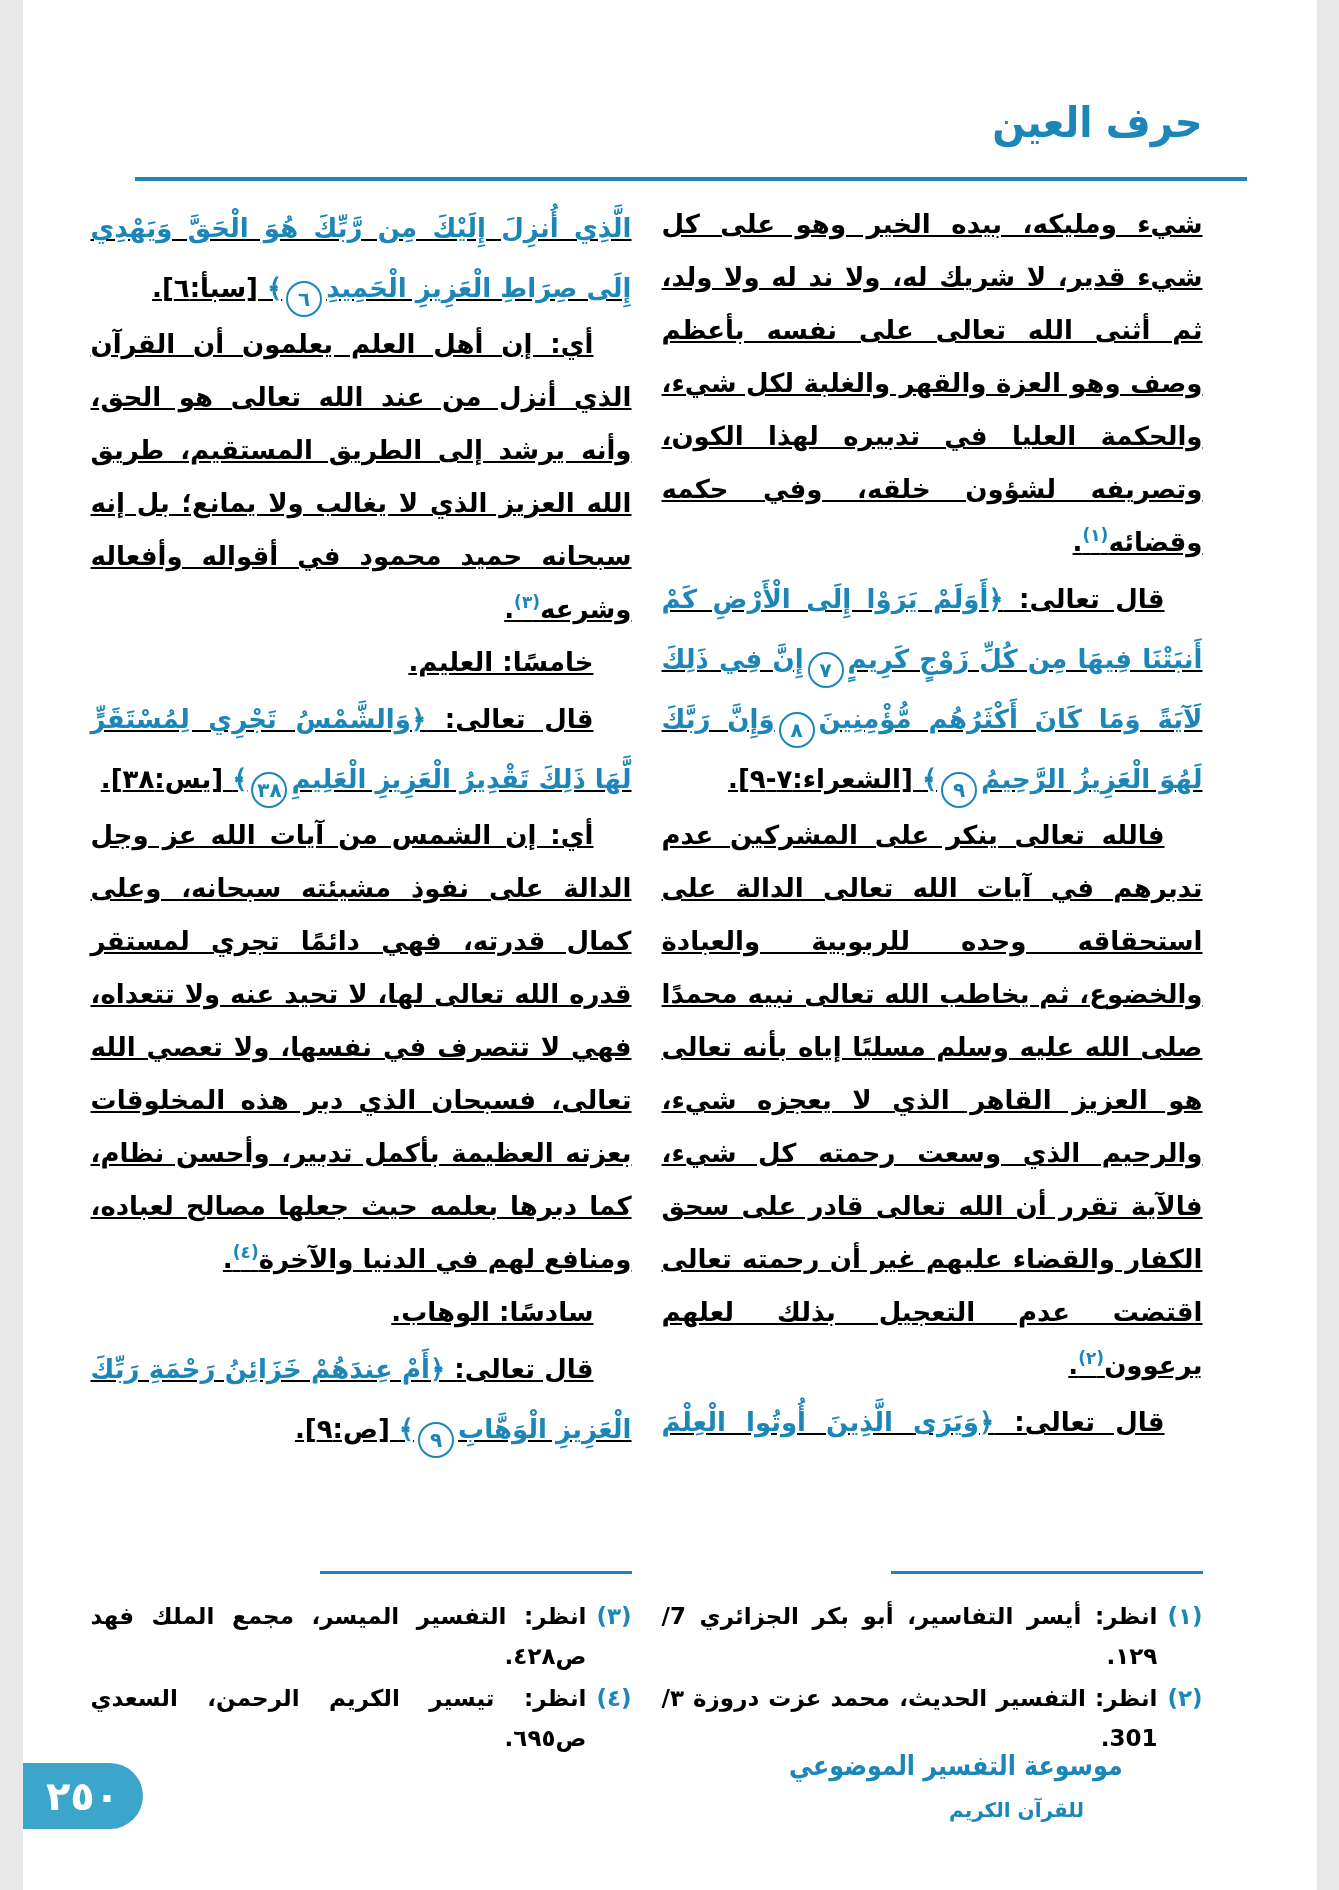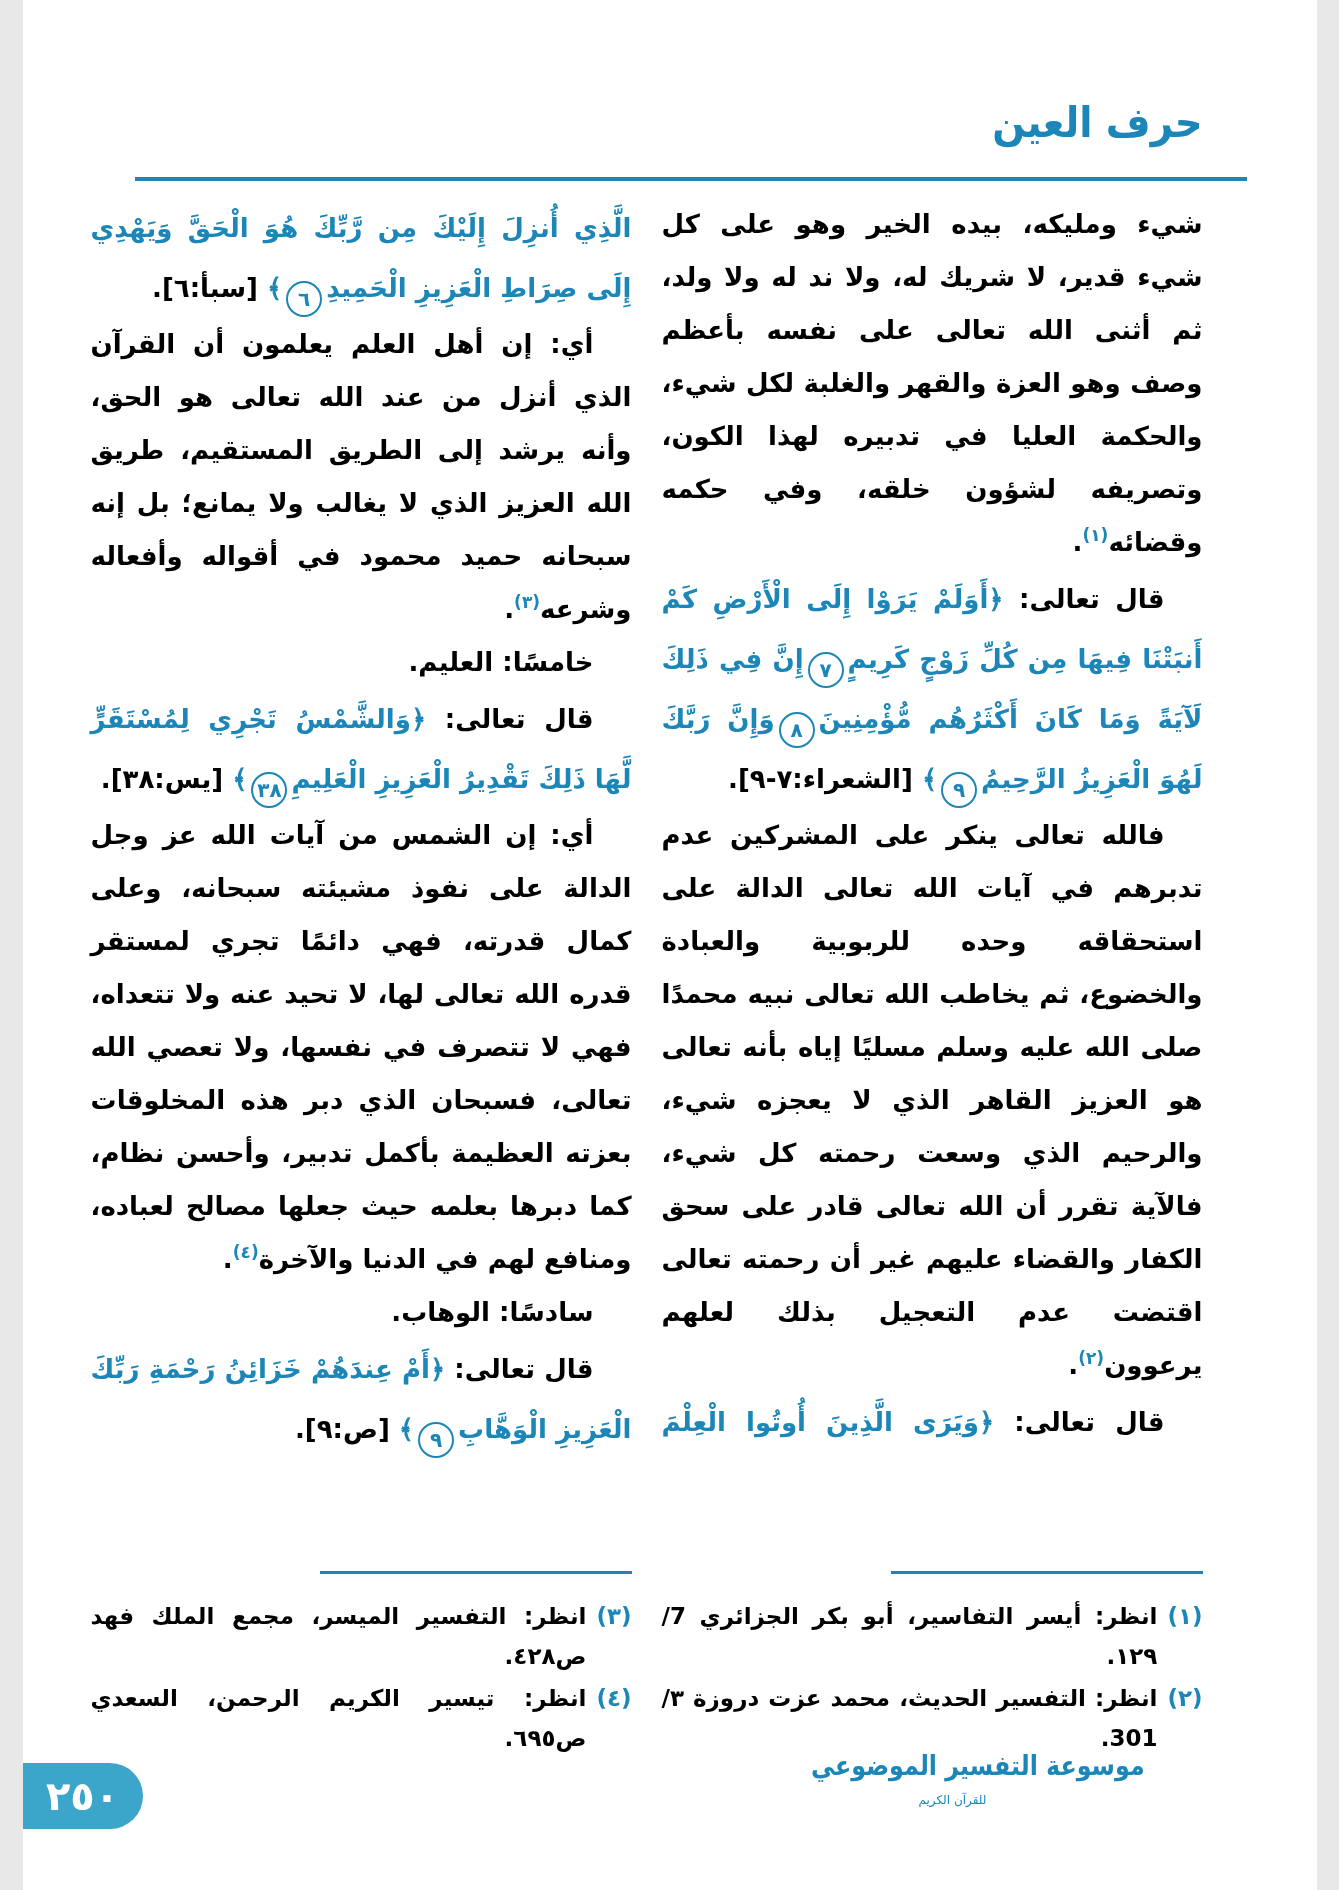--- a/index.html
+++ b/index.html
@@ -38,21 +38,21 @@
     position:absolute;top:198px;right:114px;
     width:1112px;height:1560px;
     display:flex;gap:30px;
     direction:rtl;
   }
   .col{
     width:541px;height:100%;
     display:flex;flex-direction:column;
     color:var(--ink);
   }
-  .col-body{flex:0 0 auto;}
+  .col-body{flex:0 0 auto;text-decoration:underline;}
   .para{
     font-size:26px;font-weight:bold;line-height:53px;
     text-align:justify;
     text-indent:38px;
   }
   .para.no-indent{text-indent:0;}
   .para.stretch{text-align-last:justify;}
   .heading{
     font-size:26px;font-weight:bold;line-height:53px;
     text-indent:38px;
@@ -93,32 +93,32 @@
   .fn{
     display:flex;gap:10px;
     font-size:23px;font-weight:bold;line-height:40px;
     text-align:justify;
   }
   .fn + .fn{margin-top:2px;}
   .fn-marker{color:var(--accent);flex:0 0 auto;}
   .fn-text{flex:1 1 auto;}
   
   .publisher-logo{
-    position:absolute;top:1752px;right:158px;
+    position:absolute;top:1752px;right:180px;
     width:240px;
-    text-align:left;color:var(--accent);
+    text-align:center;color:var(--accent);
     line-height:1.05;
   }
   .publisher-logo .l1{
     font-size:27px;font-weight:bold;
     transform:scaleX(.88);transform-origin:center;
     white-space:nowrap;
   }
   .publisher-logo .l2{
-    font-size:12px;font-weight:normal;margin-top:14px;
+    font-size:20px;font-weight:bold;margin-top:20px;
   }
   .page-badge{
     position:absolute;top:1763px;left:0;
     width:120px;height:66px;
     background:var(--badge);
     border-radius:0 33px 33px 0;  
     display:flex;align-items:center;justify-content:center;
     color:#ffffff;font-size:40px;font-weight:bold;
     letter-spacing:2px;
   }

